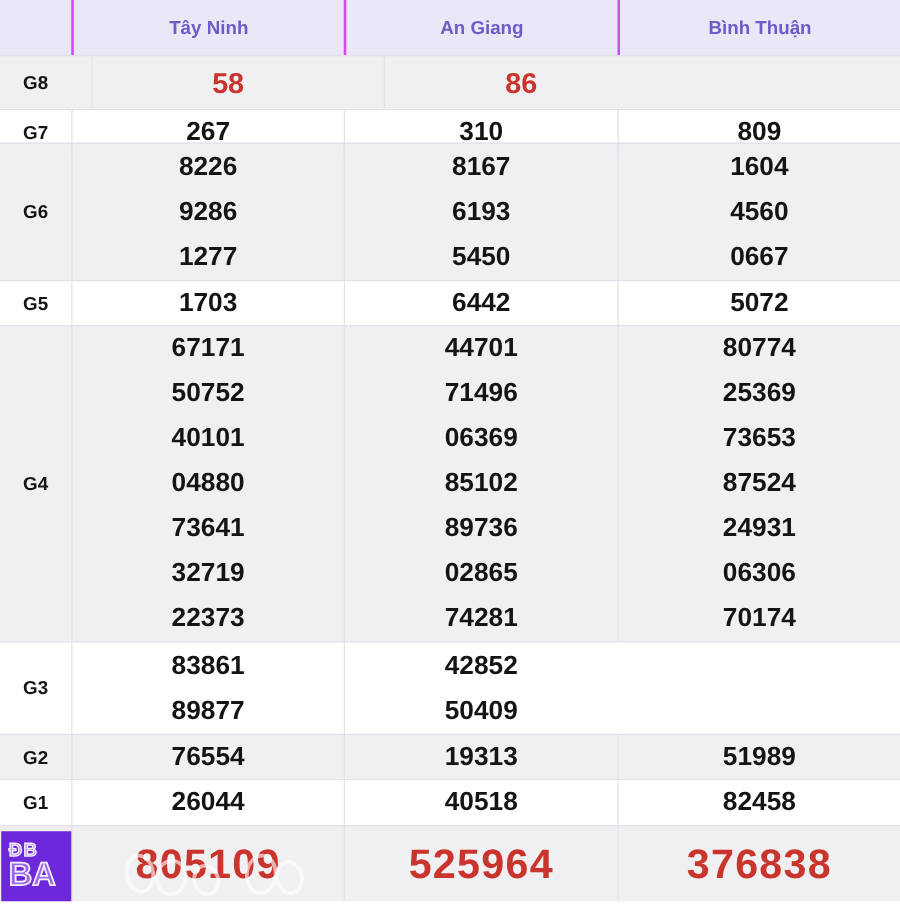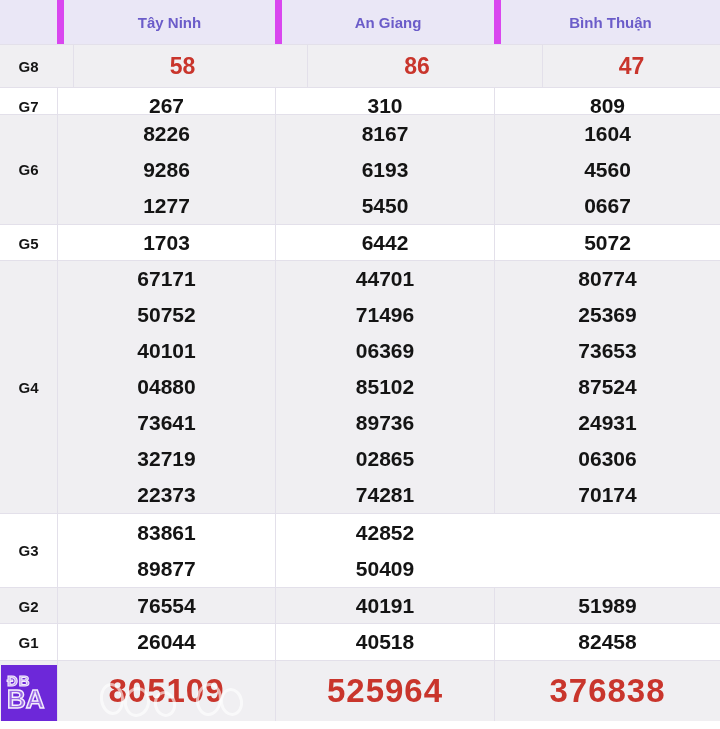--- a/index.html
+++ b/index.html
@@ -32,21 +32,21 @@
   }
   .cell {
     display: flex;
     flex-direction: column;
     justify-content: center;
     align-items: center;
     box-sizing: border-box;
     position: relative;
   }
   .cell + .cell { border-left: 1px solid #e3e0ea; }
-  .header-row .cell + .cell { border-left: 7px solid #d946ef; }
+  .header-row .cell + .cell { border-left: 2px solid #d946ef; }
   .col-header {
     font-size: 15px;
     font-weight: bold;
     color: #6b5cc9;
   }
   .row-label {
     font-size: 15px;
     font-weight: bold;
     color: #141414;
   }
@@ -140,23 +140,20 @@
       <div class="row style-red shaded" style="height: 43px; gap: 16px;">
         <div class="cell">
           <span class="row-label">G8</span>
         </div>
         <div class="cell">
           <span class="num">58</span>
         </div>
         <div class="cell">
           <span class="num">86</span>
         </div>
-        <div class="cell">
-          <span class="num">47</span>
-        </div>
       </div>
       <div class="row style-black" style="height: 27px;">
         <div class="cell">
           <span class="row-label">G7</span>
         </div>
         <div class="cell">
           <span class="num">267</span>
         </div>
         <div class="cell">
           <span class="num">310</span>
@@ -245,21 +242,21 @@
         </div>
       </div>
       <div class="row style-black shaded" style="height: 36px;">
         <div class="cell">
           <span class="row-label">G2</span>
         </div>
         <div class="cell">
           <span class="num">76554</span>
         </div>
         <div class="cell">
-          <span class="num">40191</span>
+          <span class="num">19313</span>
         </div>
         <div class="cell">
           <span class="num">51989</span>
         </div>
       </div>
       <div class="row style-black" style="height: 37px;">
         <div class="cell">
           <span class="row-label">G1</span>
         </div>
         <div class="cell">

